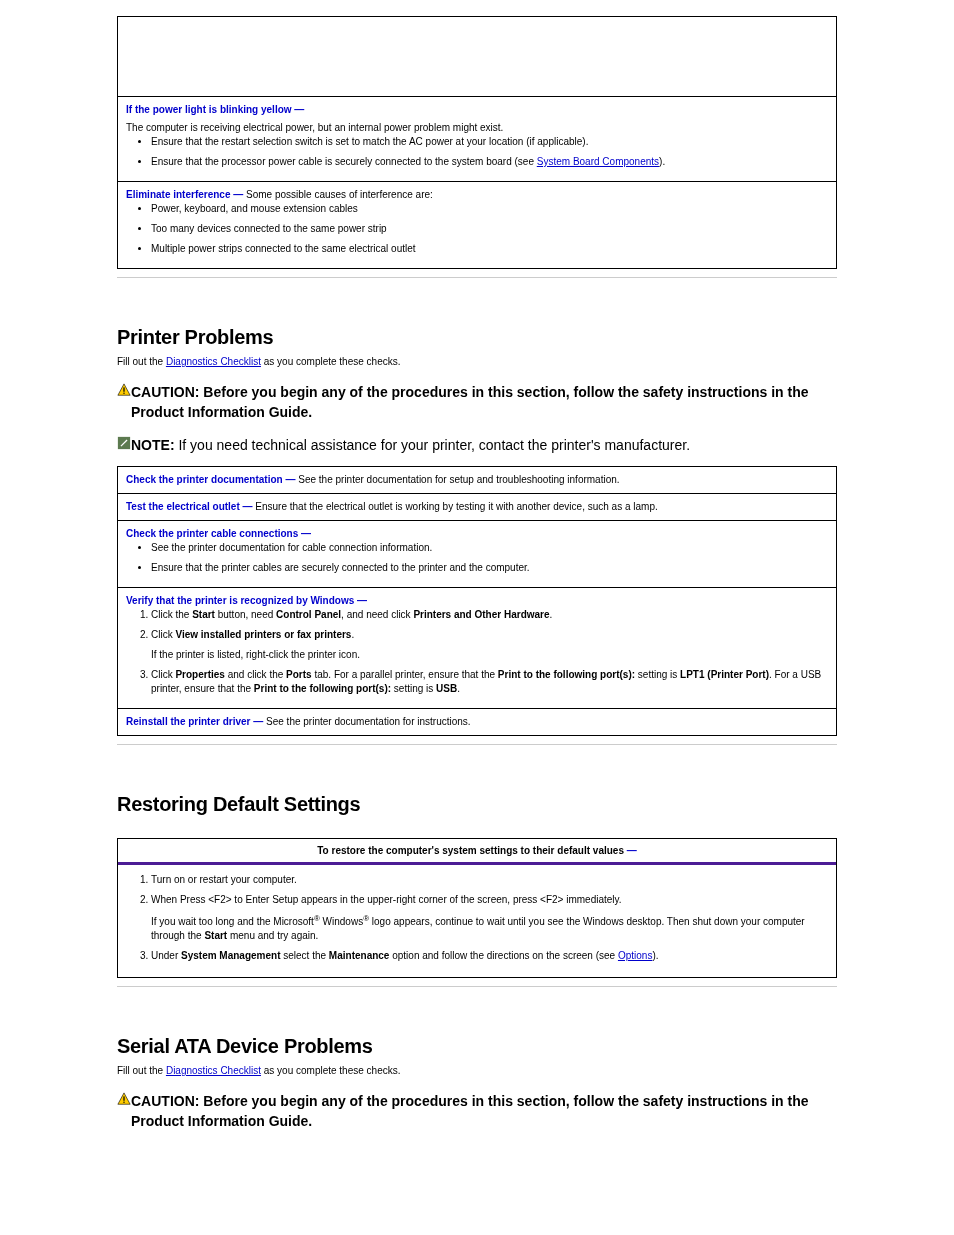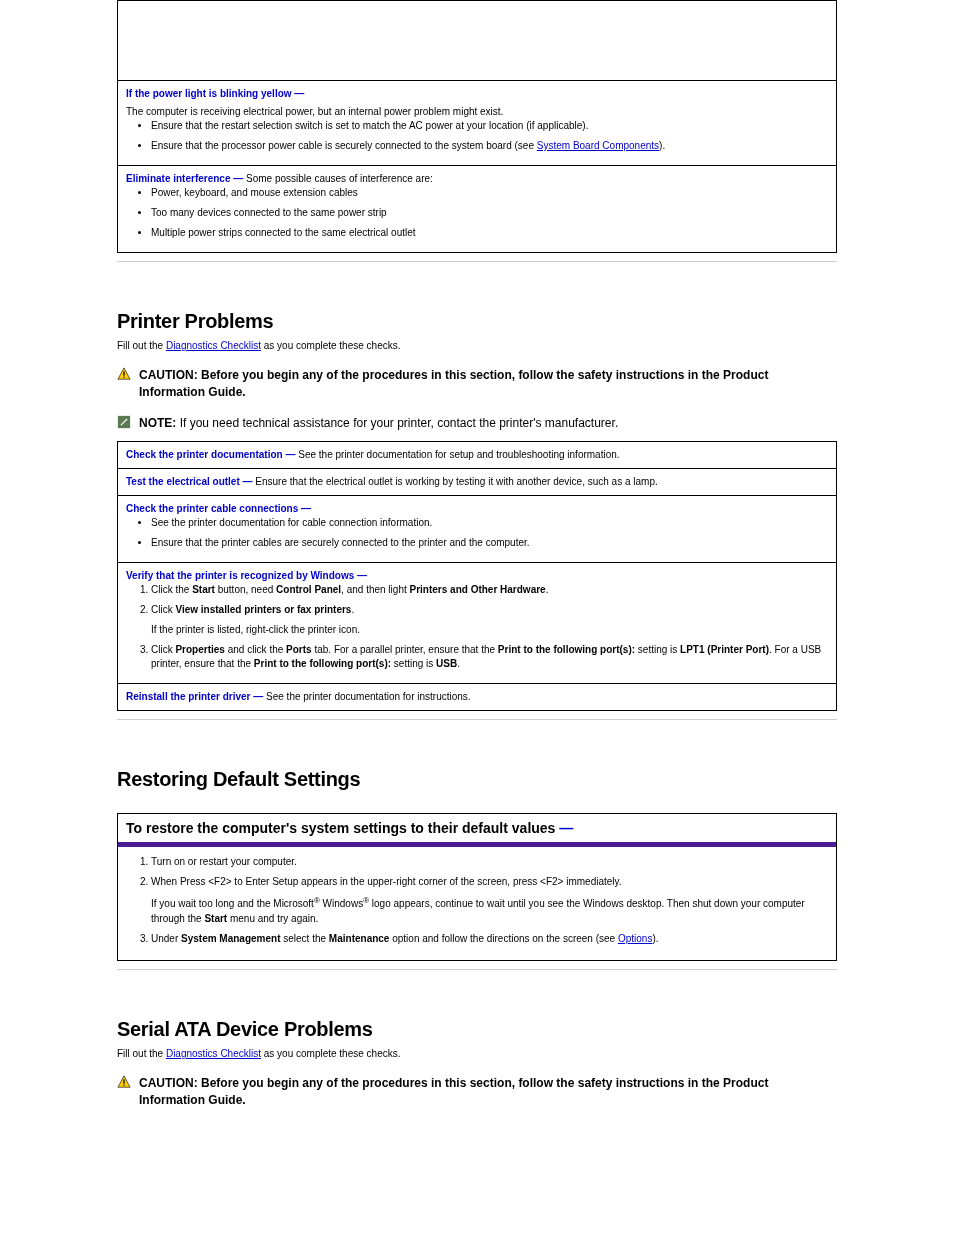--- a/index.html
+++ b/index.html
@@ -6,37 +6,37 @@
   body { font-family: Verdana, Arial, sans-serif; font-size: 10px; color: #000; background: #fff; }
   .page { width: 954px; margin: 0 auto; }
   .content { padding: 0 117px 60px 117px; }
   .rule { border: none; border-top: 1px solid #ccc; margin: 8px 0 0 0; }
   table.tb { width: 100%; border-collapse: collapse; border: 1px solid #000; margin-top: 10px; }
   table.tb td { border: 1px solid #000; padding: 6px 8px; vertical-align: top; font-size: 10px; line-height: 1.4; }
   .cell-hd { color: #0000cc; font-weight: bold; }
   .link { color: #0000cc; text-decoration: underline; cursor: pointer; }
   .sec-title { font-size: 20px; font-weight: bold; margin: 48px 0 6px 0; letter-spacing: -0.3px; }
   .fill-body { font-size: 10px; line-height: 1.4; margin-top: 6px; }
-  .icon-row { display: flex; align-items: flex-start; gap: 8px; margin-top: 14px; font-size: 12px; line-height: 1.4; }
+  .icon-row { display: flex; align-items: flex-start; margin-top: 14px; font-size: 14px; line-height: 1.4; }
   .icon { flex: 0 0 auto; width: 14px; height: 14px; display: inline-block; }
   .iconbox { width: 100%; border: 1px solid #000; margin-top: 22px; }
-  .iconbox .ib-head { border-bottom: 5px solid #4c1d95; padding: 6px 8px; font-size: 14px; }
+  .iconbox .ib-head { border-bottom: 3px solid #4c1d95; padding: 6px 8px; font-size: 10px; text-align: center; }
   .iconbox .ib-body { padding: 8px 8px; font-size: 10px; line-height: 1.4; }
   .iconbox li { margin-left: 25px; margin-bottom: 6px; }
   ol li, ul li { margin-left: 25px; margin-bottom: 6px; }
   .sup { font-size: 8px; vertical-align: super; }
   .topspace { height: 36px; }
   .warn-tri { width:14px; height:14px; }
 </style>
 </head>
 <body>
 <div class="page">
 <div class="content">
 
-<table class="tb" style="margin-top:0">
+<table class="tb" style="margin-top:16px">
   <tbody>
           <tr>
     <td style="height:80px;"></td>
   </tr>
   <tr>
     <td>
       <span class="cell-hd">If the power light is blinking yellow  —</span>
       <div style="height:4px"></div>
       <div>The computer is receiving electrical power, but an internal power problem might exist.</div>
       <ul>
@@ -107,21 +107,21 @@
         <li>See the printer documentation for cable connection information.</li>
         <li>Ensure that the printer cables are securely connected to the printer and the computer.</li>
       </ul>
     </td>
   </tr>
   <tr>
     <td>
       <span class="cell-hd">Verify that the printer is recognized by Windows  —</span>
       <ol>
         <li>
-          <span>Click the </span><b>Start</b><span> button, need </span><b>Control Panel</b><span>, and then light </span><b>Printers and Other Hardware</b><span>.</span>
+          <span>Click the </span><b>Start</b><span> button, need </span><b>Control Panel</b><span>, and need click </span><b>Printers and Other Hardware</b><span>.</span>
         </li>
         <li>
           <span>Click </span><b>View installed printers or fax printers</b><span>.</span>
         </li>
       </ol>
       <div style="margin:4px 0 6px 25px;">If the printer is listed, right-click the printer icon.</div>
       <ol start="3">
         <li>
           <span>Click </span><b>Properties</b><span> and click the </span><b>Ports</b><span> tab. For a parallel printer, ensure that the </span><b>Print to the following port(s):</b><span> setting is </span><b>LPT1 (Printer Port)</b><span>. For a USB printer, ensure that the </span><b>Print to the following port(s):</b><span> setting is </span><b>USB</b><span>.</span>
         </li>

